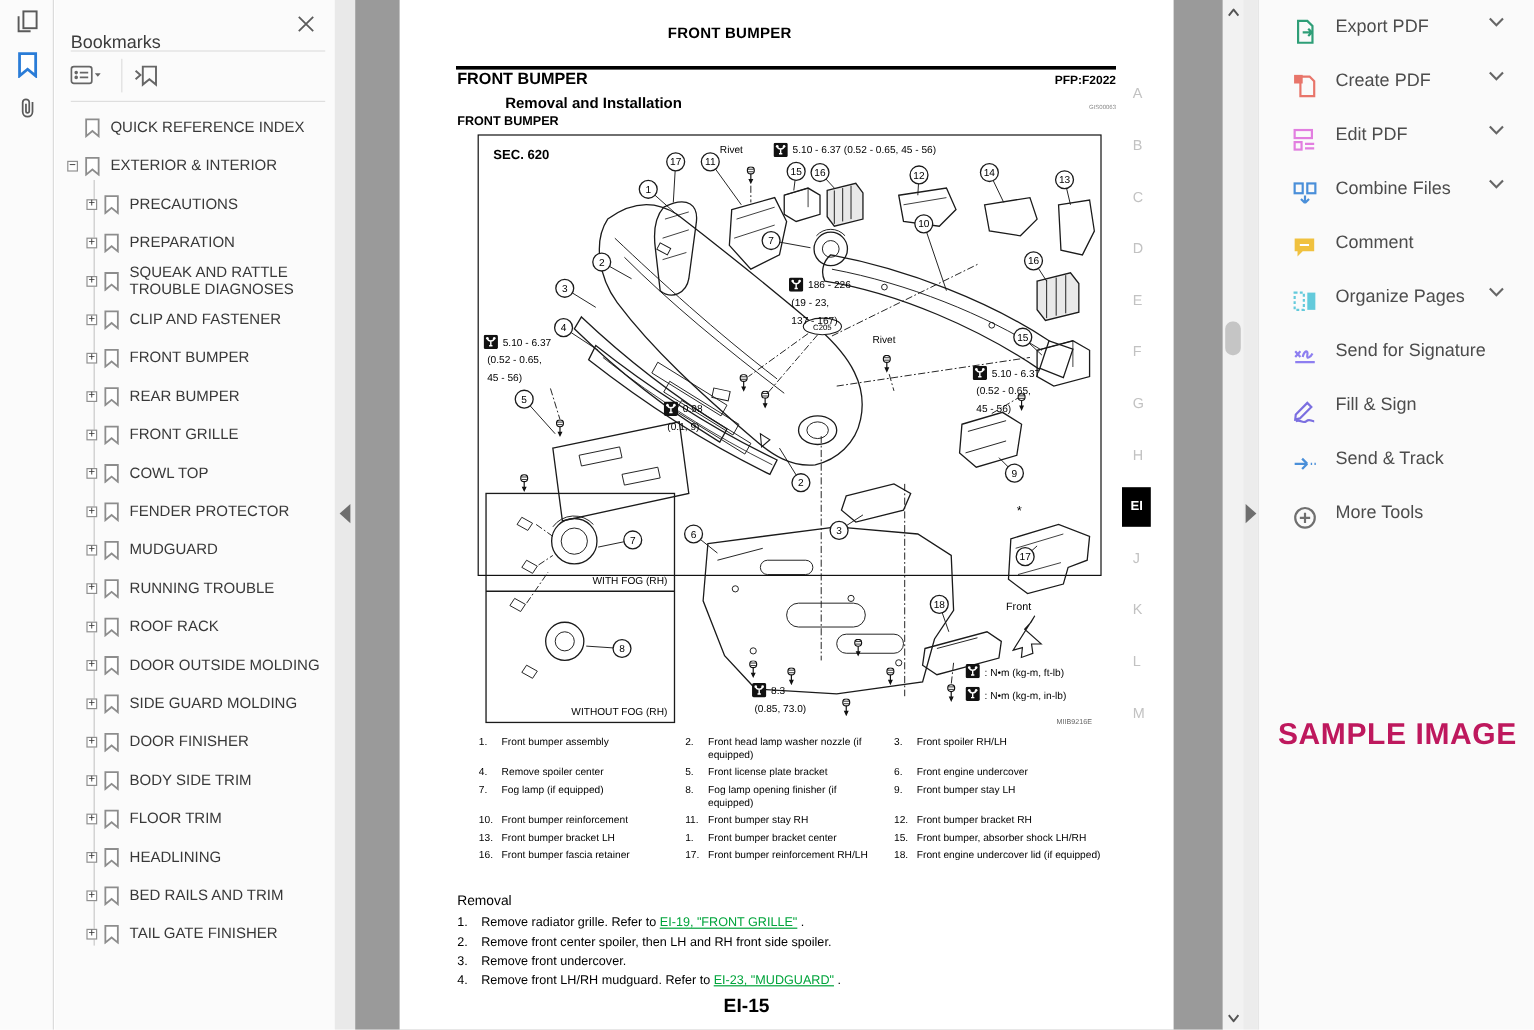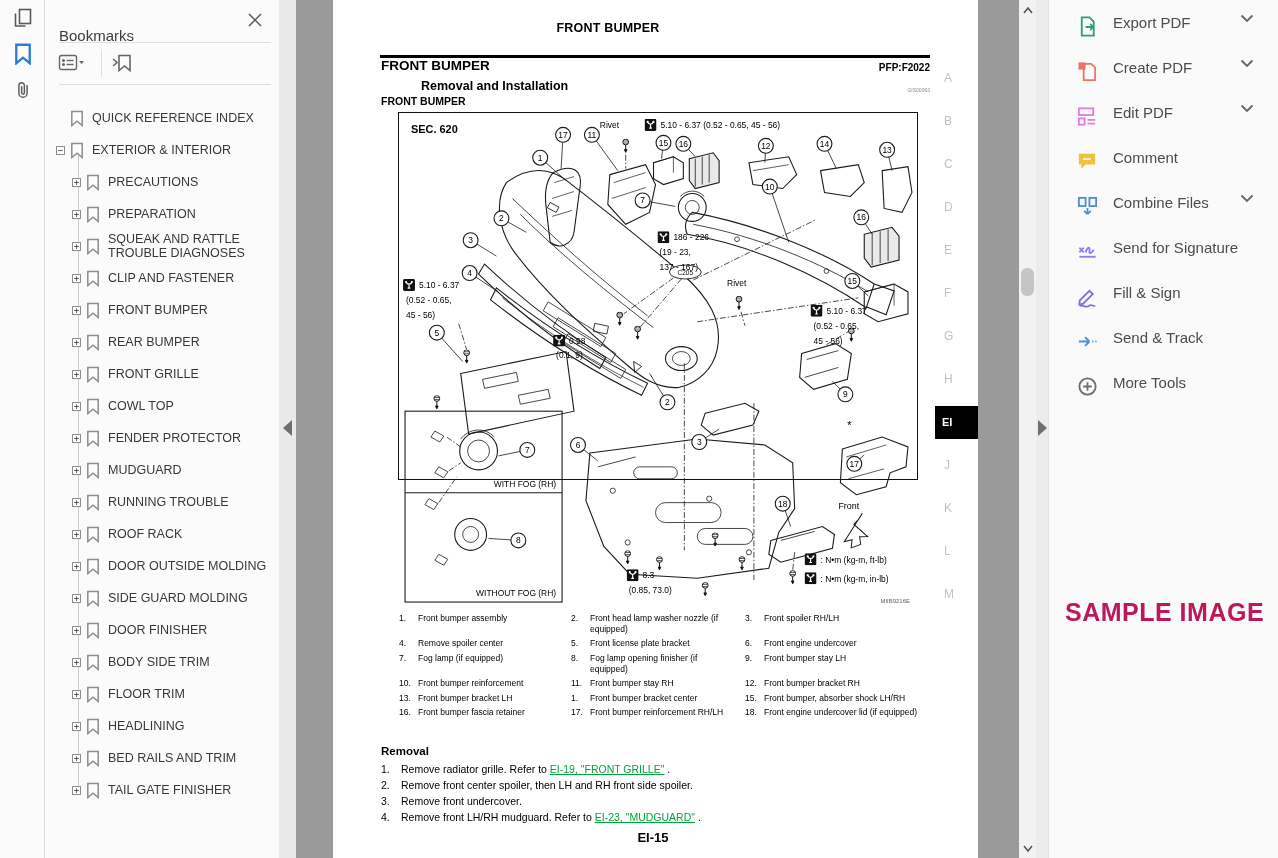--- a/index.html
+++ b/index.html
@@ -11,21 +11,21 @@
 
   
   #bm-panel { position:absolute; left:46px; top:0; width:233px; height:858px; background:#fbfbfb; }
   #bm-header { position:absolute; left:0; top:0; width:100%; height:42px; }
   #bm-title { position:absolute; left:13px; top:11px; font-size:15px; color:#3c3c3c;margin-top:16px; }
   #bm-close { position:absolute; right:14px; top:10px; width:20px; height:20px; cursor:pointer; }
   .hdiv { position:absolute; left:13px; right:8px; height:1px; background:#dedede; }
   #bm-toolbar { position:absolute; left:0; top:43px; width:100%; height:40px; }
   .bm-tool { position:absolute; top:7px; width:30px; height:26px; display:flex; align-items:center; justify-content:center; cursor:pointer; }
   #bm-toolbar .vdiv { position:absolute; left:55px; top:6px; width:1px; height:28px; background:#dedede; }
-  #bm-tree { position:absolute; left:0; top:102px; width:100%; }
+  #bm-tree { position:absolute; left:0; top:90px; width:100%; }
   #tree-line { position:absolute; left:32px; top:150px; width:1px; height:638px; background:#c9c9c9; }
   .bm-row { display:flex; align-items:center; min-height:32px; cursor:pointer; position:relative; }
   .bm-row.lvl0 { padding-left:10px; }
   .bm-row.lvl1 { padding-left:26px; }
   .expander { width:9px; height:9px; min-width:9px; border:1px solid #8f8f8f; background:#fff; font-size:9px; line-height:7px; text-align:center; color:#333; margin-right:5px; font-family:"DejaVu Sans Mono",monospace; }
   .expander.spacer { border:none; background:transparent; }
   .bm-ribbon { margin-right:8px; display:flex; }
   .bm-label { font-size:12.5px; color:#383838; line-height:1.15; padding-right:6px; }
 
   
@@ -43,29 +43,29 @@
   #pg-sub { position:absolute; left:48px; top:79px; font-size:12.5px; font-weight:bold; color:#000;padding-left:40px; }
   #pg-gis { position:absolute; right:48px; top:87px; font-size:5px; color:#8a8a8a; }
   #pg-subsub { position:absolute; left:48px; top:95px; font-size:10.5px; font-weight:bold; color:#000; }
   #figure-box { position:absolute; left:65px; top:112px; width:520px; height:368px; border:1.3px solid #111; }
 
   #parts-grid { position:absolute; left:66px; top:613px; width:540px; display:grid; grid-template-columns:172px 174px 1fr; column-gap:0; row-gap:4px; }
   .part { display:flex; font-size:8.5px; line-height:1.25; color:#000; }
   .pnum { width:19px; min-width:19px; }
   .pname { padding-right:8px; }
 
-  #removal-title { position:absolute; left:48px; top:745px; font-size:11.5px; font-weight:bold; color:#000; }
+  #removal-title { position:absolute; left:48px; top:745px; font-size:11.5px; font-weight:normal; color:#000; }
   #removal-steps { position:absolute; left:48px; top:761px; width:540px; }
   .step { display:flex; font-size:10.5px; line-height:16px; color:#000; }
   .snum { width:20px; min-width:20px; }
   .green-link { color:#00a43b; text-decoration:underline; cursor:pointer; }
-  #pg-num { position:absolute; left:270px; top:830px; width:100px; text-align:center; font-size:13px; font-weight:bold; }
+  #pg-num { position:absolute; left:270px; top:830px; width:100px; font-size:16px; font-weight:bold; }
 
   .side-tab { position:absolute; left:611px; font-size:12px; color:#c2c2c2; }
-  .side-tab.active { left:602px; width:43px; height:33px; background:#000; color:#fff; font-weight:bold; font-size:11px; line-height:33px; padding-left:7px; }
+  .side-tab.active { left:602px; width:24px; height:33px; background:#000; color:#fff; font-weight:bold; font-size:11px; line-height:33px; padding-left:7px; }
 
   
   #scrollbar { position:absolute; left:1019px; top:0; width:17px; height:858px; background:#f2f2f2; }
   #scroll-thumb { position:absolute; left:2px; top:268px; width:13px; height:28px; background:#c5c5c5; border-radius:6px; cursor:pointer; }
   .scroll-arrow { position:absolute; left:0; width:17px; height:16px; display:flex; align-items:center; justify-content:center; cursor:pointer; color:#555; font-size:9px; }
 
   
   #tools-toggle-strip { position:absolute; left:1036px; top:0; width:12px; height:858px; background:#ececec; }
   #tools-toggle-strip .tri { position:absolute; left:2px; top:420px; width:0; height:0; border-top:8px solid transparent; border-bottom:8px solid transparent; border-left:9px solid #6e6e6e; cursor:pointer; }
 
@@ -762,44 +762,58 @@
         </span>
         <span class="tool-label">Edit PDF</span>
         <span class="tool-chevron">
           <svg width="14" height="9" viewBox="0 0 14 9">
             <path d="M1.5 1.5 L7 7 L12.5 1.5" fill="none" stroke="#666" stroke-width="1.8"></path>
           </svg>
         </span>
       </div>
       <div class="tool-row">
         <span class="tool-icon">
-          <svg width="23" height="23" viewBox="0 0 24 24">
-            <path d="M3 4 h17 v11 H10 l-4.5 4.5 V15 H3 z" fill="#f0c13f"></path>
-            <path d="M7.5 9.5 h8" stroke="#fff" stroke-width="1.8"></path>
-          </svg>
-        </span>
-        <span class="tool-label">Comment</span>
-      </div>
-      <div class="tool-row">
-        <span class="tool-icon">
           <svg width="23" height="23" viewBox="0 0 24 24" fill="none" stroke="#4a8fd9" stroke-width="1.9">
             <rect x="3" y="3" width="7" height="8.5"></rect>
             <rect x="14" y="3" width="7" height="8.5"></rect>
             <path d="M12 13.5 v6.5 m0 0 l-3.5 -3.5 m3.5 3.5 l3.5 -3.5"></path>
           </svg>
         </span>
         <span class="tool-label">Combine Files</span>
         <span class="tool-chevron">
           <svg width="14" height="9" viewBox="0 0 14 9">
             <path d="M1.5 1.5 L7 7 L12.5 1.5" fill="none" stroke="#666" stroke-width="1.8"></path>
           </svg>
         </span>
       </div>
       <div class="tool-row">
         <span class="tool-icon">
+          <svg width="23" height="23" viewBox="0 0 24 24">
+            <path d="M3 4 h17 v11 H10 l-4.5 4.5 V15 H3 z" fill="#f0c13f"></path>
+            <path d="M7.5 9.5 h8" stroke="#fff" stroke-width="1.8"></path>
+          </svg>
+        </span>
+        <span class="tool-label">Comment</span>
+      </div>
+      <div class="tool-row">
+        <span class="tool-icon">
+          <svg width="23" height="23" viewBox="0 0 24 24" fill="none" stroke="#63cadb" stroke-width="1.9">
+            <rect x="3" y="4" width="8" height="15" stroke-dasharray="2.5 2"></rect>
+            <rect x="14" y="4" width="7" height="15" fill="#63cadb" stroke="none"></rect>
+          </svg>
+        </span>
+        <span class="tool-label">Organize Pages</span>
+        <span class="tool-chevron">
+          <svg width="14" height="9" viewBox="0 0 14 9">
+            <path d="M1.5 1.5 L7 7 L12.5 1.5" fill="none" stroke="#666" stroke-width="1.8"></path>
+          </svg>
+        </span>
+      </div>
+      <div class="tool-row">
+        <span class="tool-icon">
           <svg width="23" height="23" viewBox="0 0 24 24" fill="none" stroke="#8d7ef0" stroke-width="1.9">
             <path d="M3.5 8 l4.5 5 m0 -5 l-4.5 5"></path>
             <path d="M10 13 c1.5 -6 5 -6.5 4 -1.5 c-.8 4 3 1.5 4.5 -1.5"></path>
             <path d="M3.5 17.5 h17"></path>
           </svg>
         </span>
         <span class="tool-label">Send for Signature</span>
       </div>
       <div class="tool-row">
         <span class="tool-icon">

